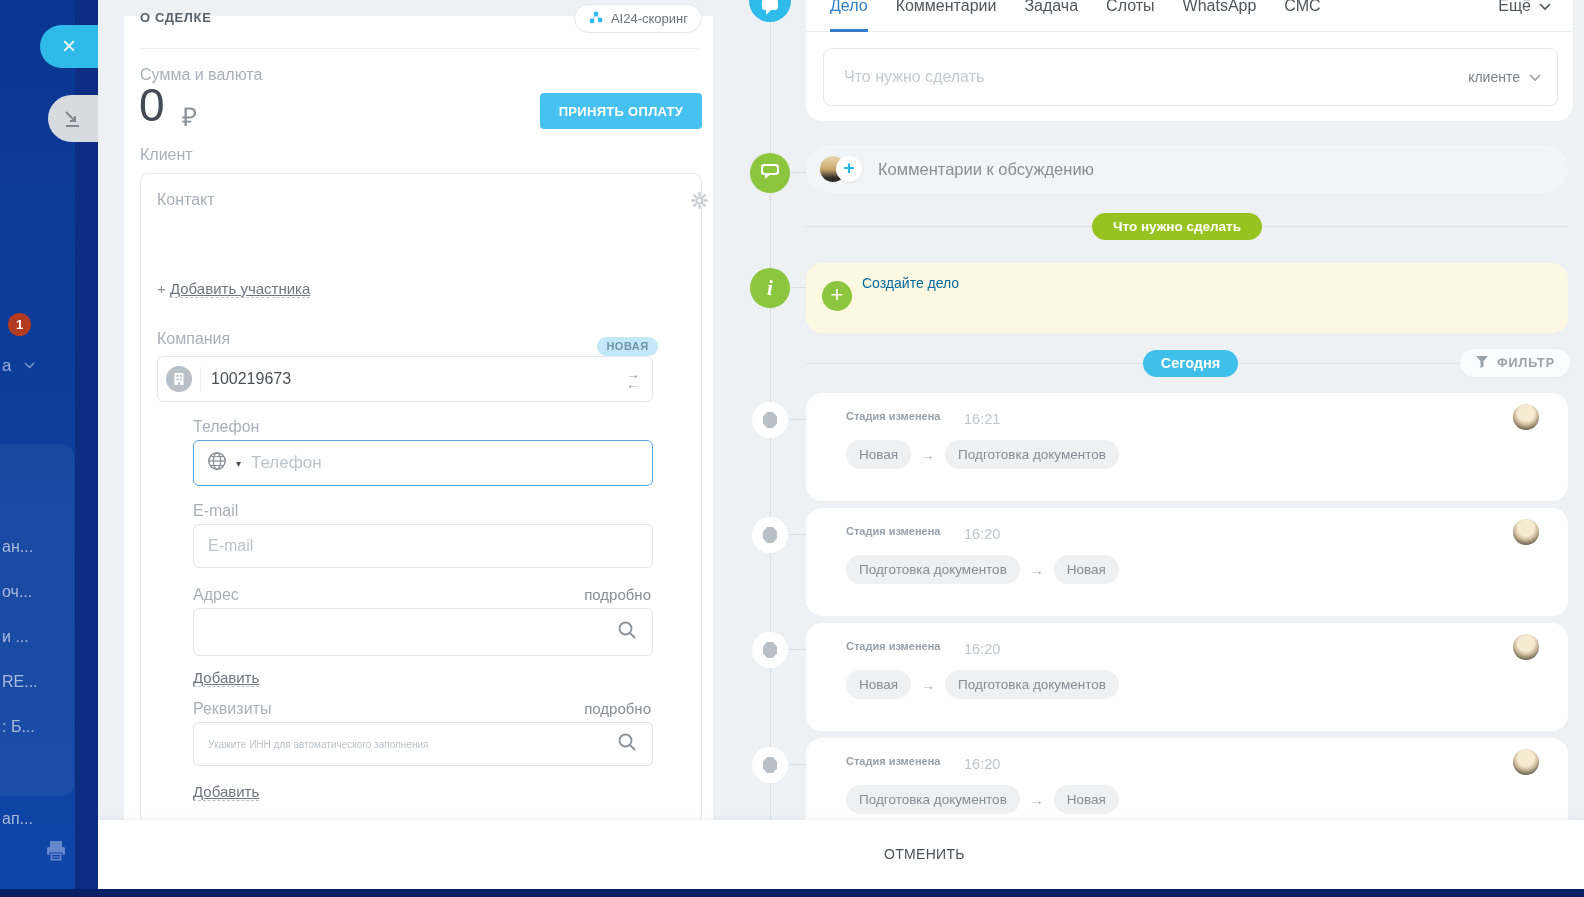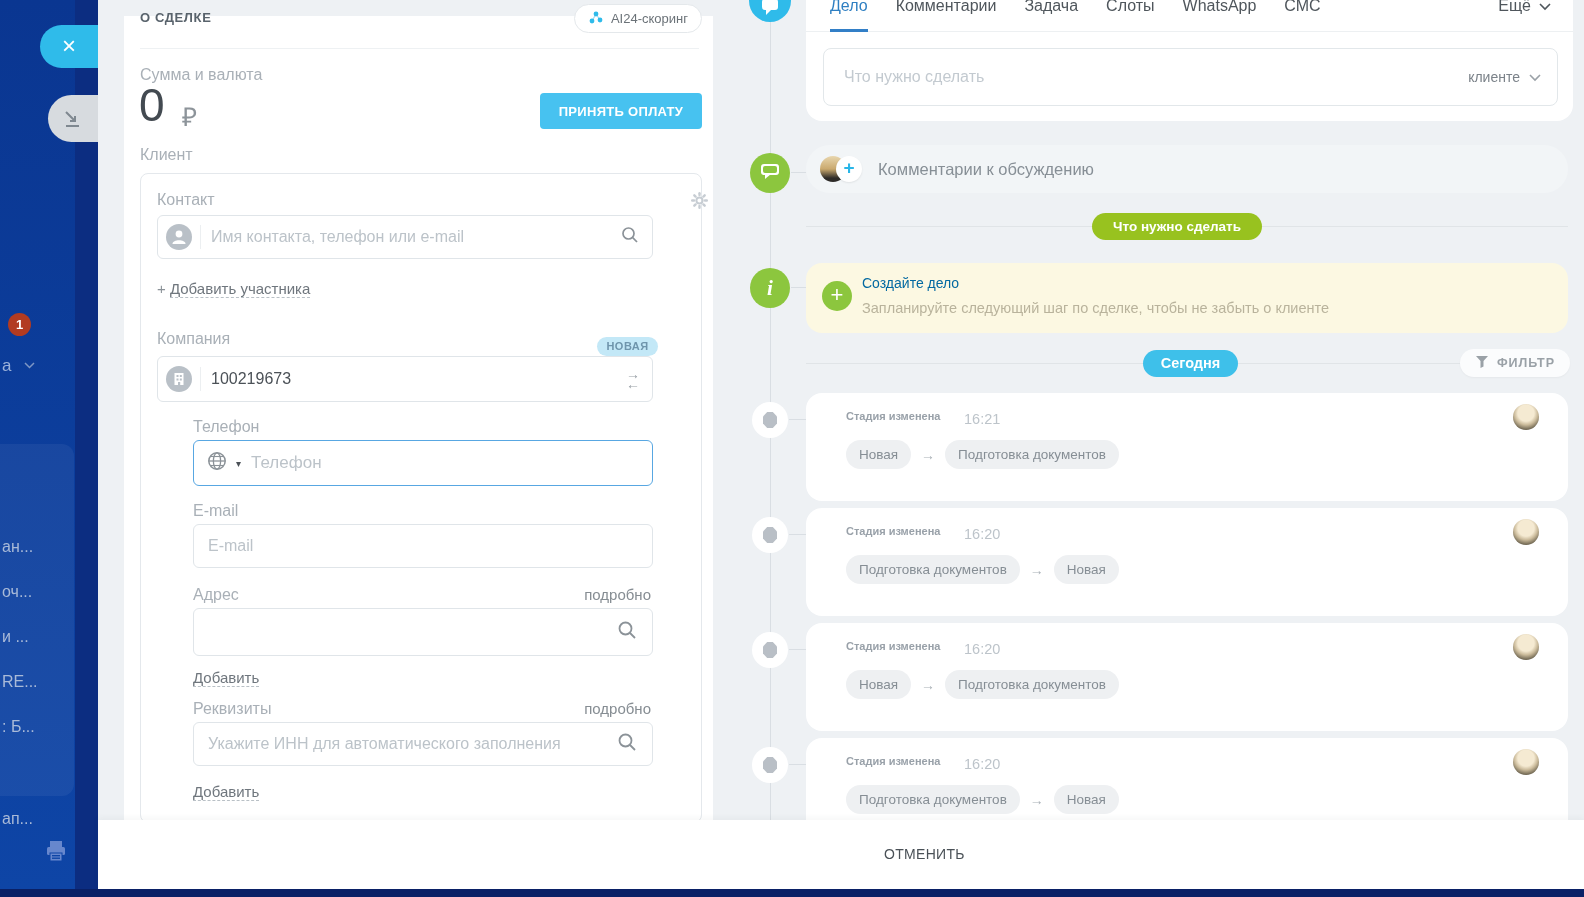--- a/index.html
+++ b/index.html
@@ -40,41 +40,41 @@
   .client-box { left:16px; top:157px; width:562px; height:650px; border:1px solid #e4e8ec; border-radius:8px; }
   .contact-label { left:16px; top:17px; }
   .gear { left:550px; top:18px; }
   .inp { position:absolute; border:1px solid #e0e5e9; border-radius:6px; background:#fff; display:flex; align-items:center; }
   .inp input { border:none; outline:none; flex:1; font-family:inherit; font-size:16px; color:#4b5157; background:transparent; min-width:20px; }
   .inp input::placeholder { color:#bcc3c9; }
   .contact-inp { left:16px; top:41px; width:496px; height:44px; padding:0 12px 0 8px; }
   .icon-circle { width:26px; height:26px; border-radius:50%; background:#b9c0c7; flex:0 0 26px; display:flex; align-items:center; justify-content:center; }
   .vsep { width:1px; height:24px; background:#eceff1; margin:0 10px 0 8px; flex:0 0 1px; }
   .add-link-row { left:16px; top:106px; font-size:15px; color:#8b9298; }
-  .dashed-link { color:#6f767d; border-bottom:1px dashed #b9c0c6; cursor:pointer; }
+  .dashed-link { color:#6f767d; border-bottom:1px dashed #b9c0c6; cursor:pointer;text-decoration:underline; }
   .company-label { left:16px; top:156px; }
   .company-badge { left:456px; top:163px; width:61px; height:19px; background:#c3e8f7; border-radius:10px; z-index:2;
                    color:#6f95ac; font-size:11px; font-weight:bold; letter-spacing:.5px; text-align:center; line-height:19px; }
   .company-inp { left:16px; top:182px; width:496px; height:46px; padding:0 12px 0 8px; }
   .swap { display:flex; flex-direction:column; line-height:10px; color:#9aa1a7; font-size:14px; flex:0 0 auto; cursor:pointer; }
   .phone-label { left:52px; top:244px; }
   .phone-inp { left:52px; top:266px; width:460px; height:46px; border-color:#58a7e2; padding:0 12px; }
   .phone-inp input { font-size:17px; }
   .caret { color:#4b5157; font-size:10px; margin:0 10px 0 8px; cursor:pointer; }
   .email-label { left:52px; top:328px; }
   .email-inp { left:52px; top:350px; width:460px; height:44px; padding:0 14px; }
   .addr-label { left:52px; top:412px; }
   .details-link { position:absolute; color:#868d93; font-size:15px; cursor:pointer; }
   .addr-details { right:50px; top:412px; }
   .addr-inp { left:52px; top:434px; width:460px; height:48px; padding:0 14px; }
   .add1 { left:52px; top:495px; font-size:15px; }
   .req-label { left:52px; top:526px; }
   .req-details { right:50px; top:526px; }
   .req-inp { left:52px; top:548px; width:460px; height:44px; padding:0 14px; }
-  .req-inp input { font-size:16px; }
+  .req-inp input { font-size:10px; }
   .add2 { left:52px; top:609px; font-size:15px; }
 
   
   .timeline { left:713px; top:0; width:871px; height:900px; z-index:0; }
   .vline { position:absolute; left:57px; top:0; width:1px; height:820px; background:#d9dee3; }
   .t-node { position:absolute; border-radius:50%; display:flex; align-items:center; justify-content:center; }
   .node-cyan { left:36px; top:-20px; width:42px; height:42px; background:#2fbbea; }
   .node-green { width:40px; height:40px; background:#8cc63e; }
   .node-white { width:36px; height:36px; background:#fff; }
   .octagon { width:14px; height:16px; background:#b9bfc6; clip-path:polygon(30% 0,70% 0,100% 28%,100% 72%,70% 100%,30% 100%,0 72%,0 28%); }
@@ -193,21 +193,20 @@
     <div class="hdivider" style="top:226px;"></div>
     <div class="todo-pill">Что нужно сделать</div>
 
     <div class="t-node node-green" style="left:37px; top:268px;">
       <span class="info-i">i</span>
     </div>
     <div class="connector" style="left:78px; top:287px; width:15px;"></div>
     <div class="hint-card">
       <span class="hint-plus">+</span>
       <span class="hint-title">Создайте дело</span>
-      <span class="hint-sub">Запланируйте следующий шаг по сделке, чтобы не забыть о клиенте</span>
     </div>
 
     <div class="hdivider" style="top:363px;"></div>
     <div class="date-pill">Сегодня</div>
     <div class="filter-btn">
       <span><svg width="14" height="13">
             <path d="M1 1 H13 L8.5 6 V11.5 L5.5 13 V6 Z" fill="#9aa1a7"></path>
           </svg></span>
       <span>ФИЛЬТР</span>
     </div>
@@ -313,36 +312,20 @@
             <line x1="1.2" y1="8.5" x2="3" y2="8.5"></line>
               <line x1="14" y1="8.5" x2="15.8" y2="8.5"></line>
             <line x1="3.3" y1="3.3" x2="4.6" y2="4.6"></line>
               <line x1="12.4" y1="12.4" x2="13.7" y2="13.7"></line>
             <line x1="3.3" y1="13.7" x2="4.6" y2="12.4"></line>
               <line x1="12.4" y1="4.6" x2="13.7" y2="3.3"></line>
           </g>
         </svg>
       </span>
 
-      <div class="inp contact-inp">
-        <span class="icon-circle">
-          <svg width="24" height="24">
-              <circle cx="12" cy="9" r="3.4" fill="#fff"></circle>
-              <path d="M5.5 19 C5.5 14 18.5 14 18.5 19 Z" fill="#fff"></path>
-            </svg>
-        </span>
-        <span class="vsep"></span>
-        <input type="text" placeholder="Имя контакта, телефон или e-mail" style="">
-        <span class="search-ico">
-          <svg width="20" height="20">
-              <circle cx="8.5" cy="8.5" r="5.5" fill="none" stroke="#8b9298" stroke-width="1.7"></circle>
-              <line x1="12.7" y1="12.7" x2="17" y2="17" stroke="#8b9298" stroke-width="1.7"></line>
-            </svg>
-        </span>
-      </div>
       <div class="abs add-link-row">
         <span>+</span>
         <span class="dashed-link">Добавить участника</span>
       </div>
 
       <div class="abs flabel company-label">Компания</div>
       <div class="abs company-badge">НОВАЯ</div>
       <div class="inp company-inp">
         <span class="icon-circle">
           <svg width="24" height="24">

